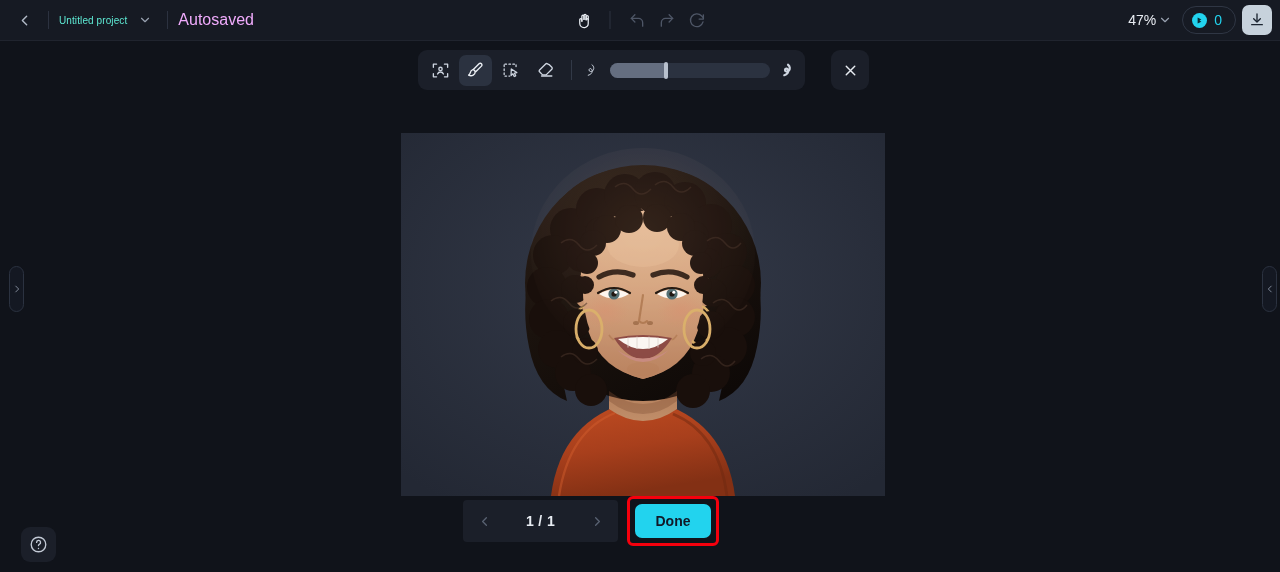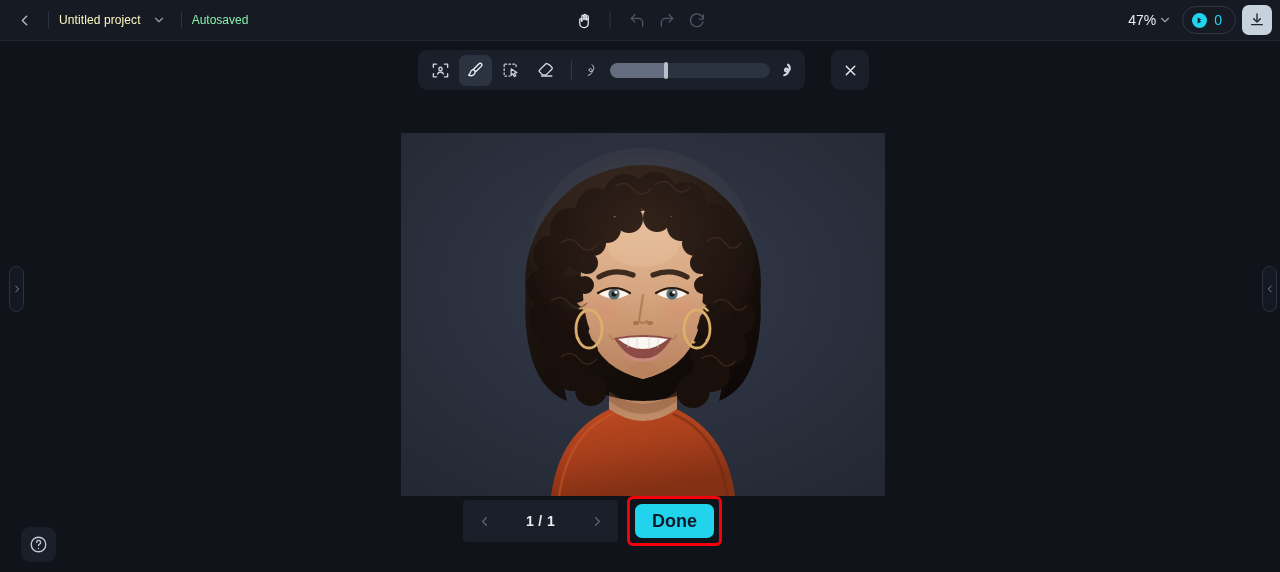--- a/index.html
+++ b/index.html
@@ -42,35 +42,35 @@
     border-radius: 6px;
     cursor: pointer;
   }
   .hdr-divider {
     width: 1px;
     height: 18px;
     background: #2c3240;
     margin: 0 10px;
   }
   .proj-title {
-    color: #fef9c3;
-    font-size: 12px;
+    color: #5eead4;
+    font-size: 10px;
     letter-spacing: 0.1px;
     white-space: nowrap;
   }
   .chev-btn {
     width: 24px; height: 24px;
     display: flex; align-items: center; justify-content: center;
     margin-left: 6px;
     cursor: pointer;
     border-radius: 5px;
   }
   .autosaved {
-    color: #86efac;
-    font-size: 12px;
+    color: #f0abfc;
+    font-size: 16px;
     white-space: nowrap;
   }
   .hdr-center {
     position: absolute;
     left: 50%;
     transform: translateX(-50%);
     display: flex;
     align-items: center;
     height: 100%;
     gap: 2px;
@@ -300,21 +300,21 @@
     justify-content: center;
     height: 34px;
     min-width: 76px;
     background: #22d3ee;
     border-radius: 7px;
     padding: 0 17px;
     cursor: pointer;
   }
   .done-label {
     color: #111827;
-    font-size: 18px;
+    font-size: 14px;
     font-weight: bold;
   }
 
   
   #help-btn {
     position: absolute;
     left: 21px;
     top: 527px;
     width: 35px; height: 35px;
     background: #1b1f29;

